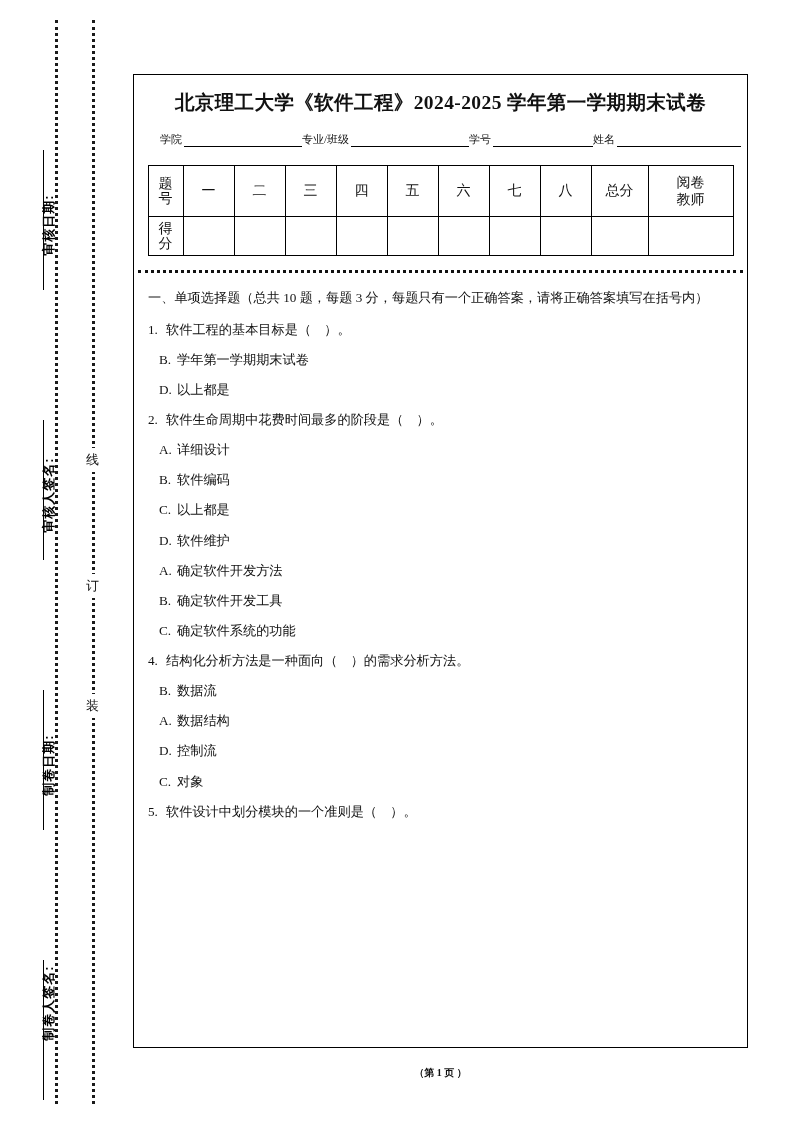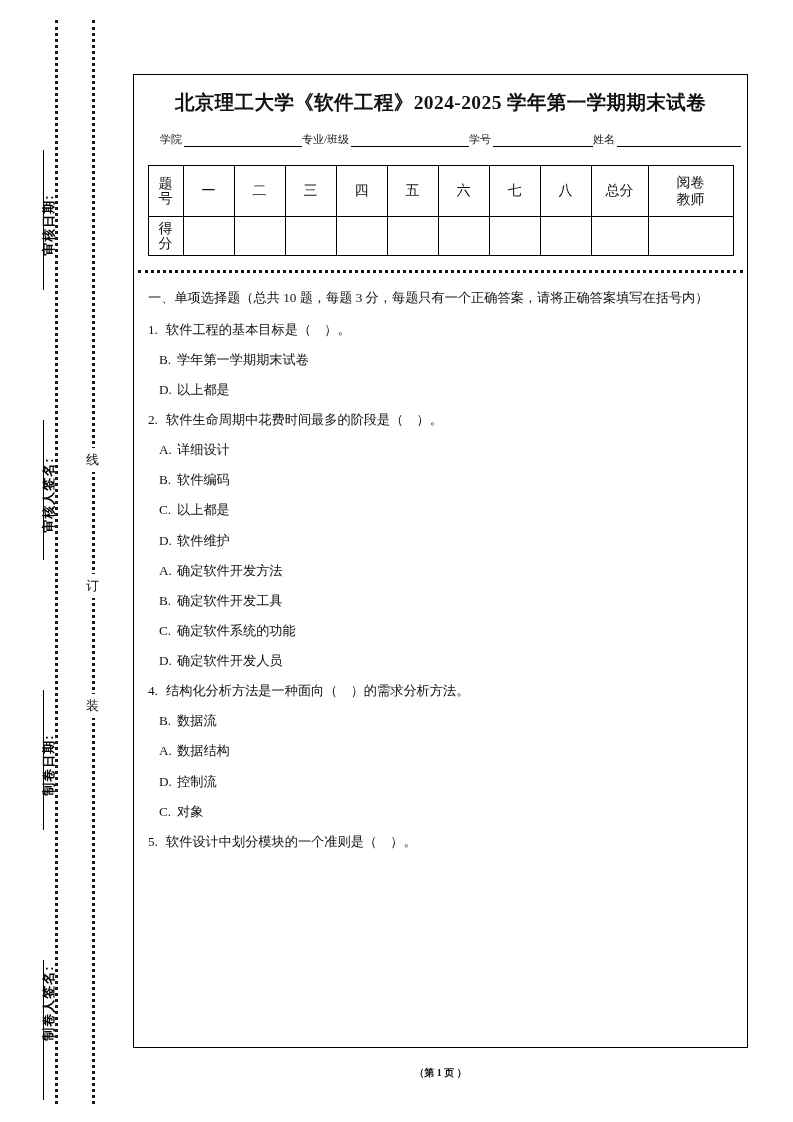--- a/index.html
+++ b/index.html
@@ -261,21 +261,20 @@
         <div class="choice"><span class="choice-key">B.</span><span>学年第一学期期末试卷</span></div>
         <div class="choice"><span class="choice-key">D.</span><span>以上都是</span></div>
         <div class="question"><span class="choice-key">2. </span><span>软件生命周期中花费时间最多的阶段是（　）。</span></div>
         <div class="choice"><span class="choice-key">A.</span><span>详细设计</span></div>
         <div class="choice"><span class="choice-key">B.</span><span>软件编码</span></div>
         <div class="choice"><span class="choice-key">C.</span><span>以上都是</span></div>
         <div class="choice"><span class="choice-key">D.</span><span>软件维护</span></div>
         <div class="choice"><span class="choice-key">A.</span><span>确定软件开发方法</span></div>
         <div class="choice"><span class="choice-key">B.</span><span>确定软件开发工具</span></div>
         <div class="choice"><span class="choice-key">C.</span><span>确定软件系统的功能</span></div>
-        <div class="choice"><span class="choice-key">D.</span><span>确定软件开发人员</span></div>
         <div class="question"><span class="choice-key">4. </span><span>结构化分析方法是一种面向（　）的需求分析方法。</span></div>
         <div class="choice"><span class="choice-key">B.</span><span>数据流</span></div>
         <div class="choice"><span class="choice-key">A.</span><span>数据结构</span></div>
         <div class="choice"><span class="choice-key">D.</span><span>控制流</span></div>
         <div class="choice"><span class="choice-key">C.</span><span>对象</span></div>
         <div class="question"><span class="choice-key">5. </span><span>软件设计中划分模块的一个准则是（　）。</span></div>
       </div>
   </div>
 </div>
 

